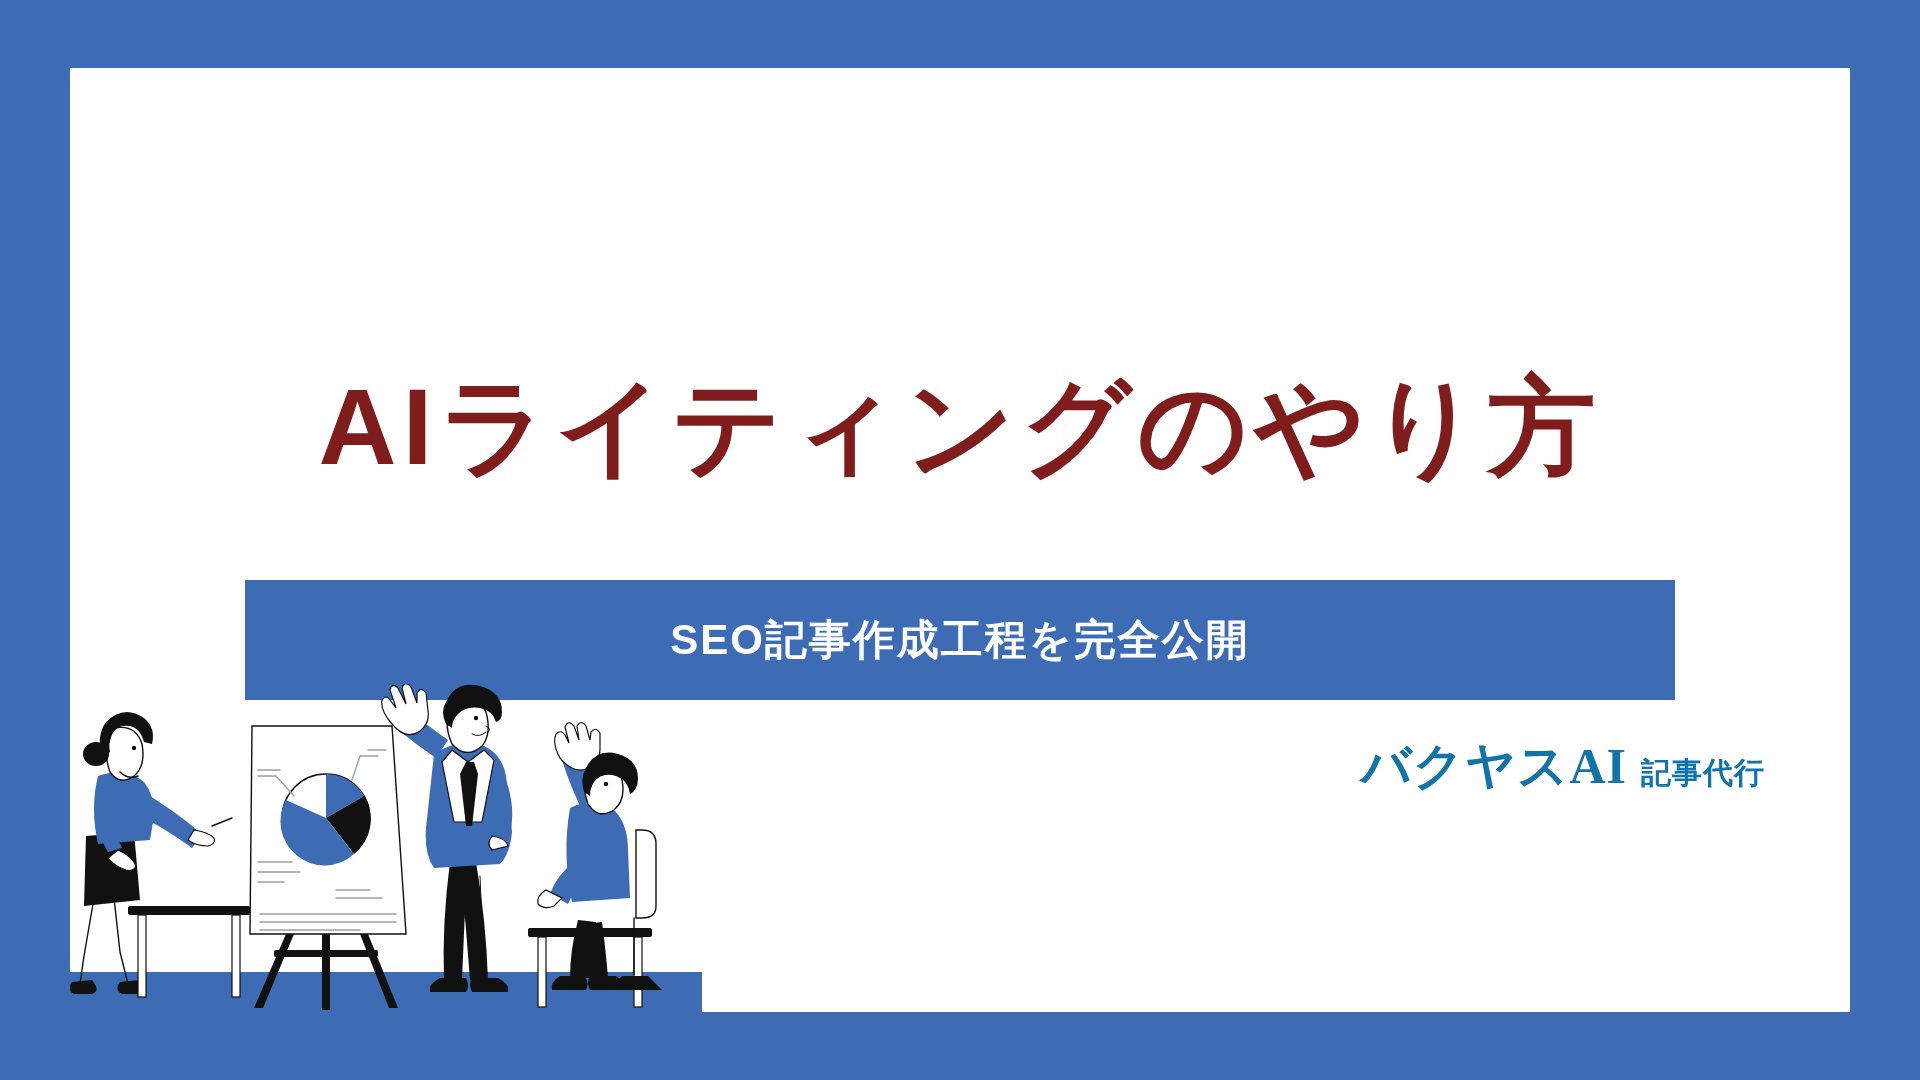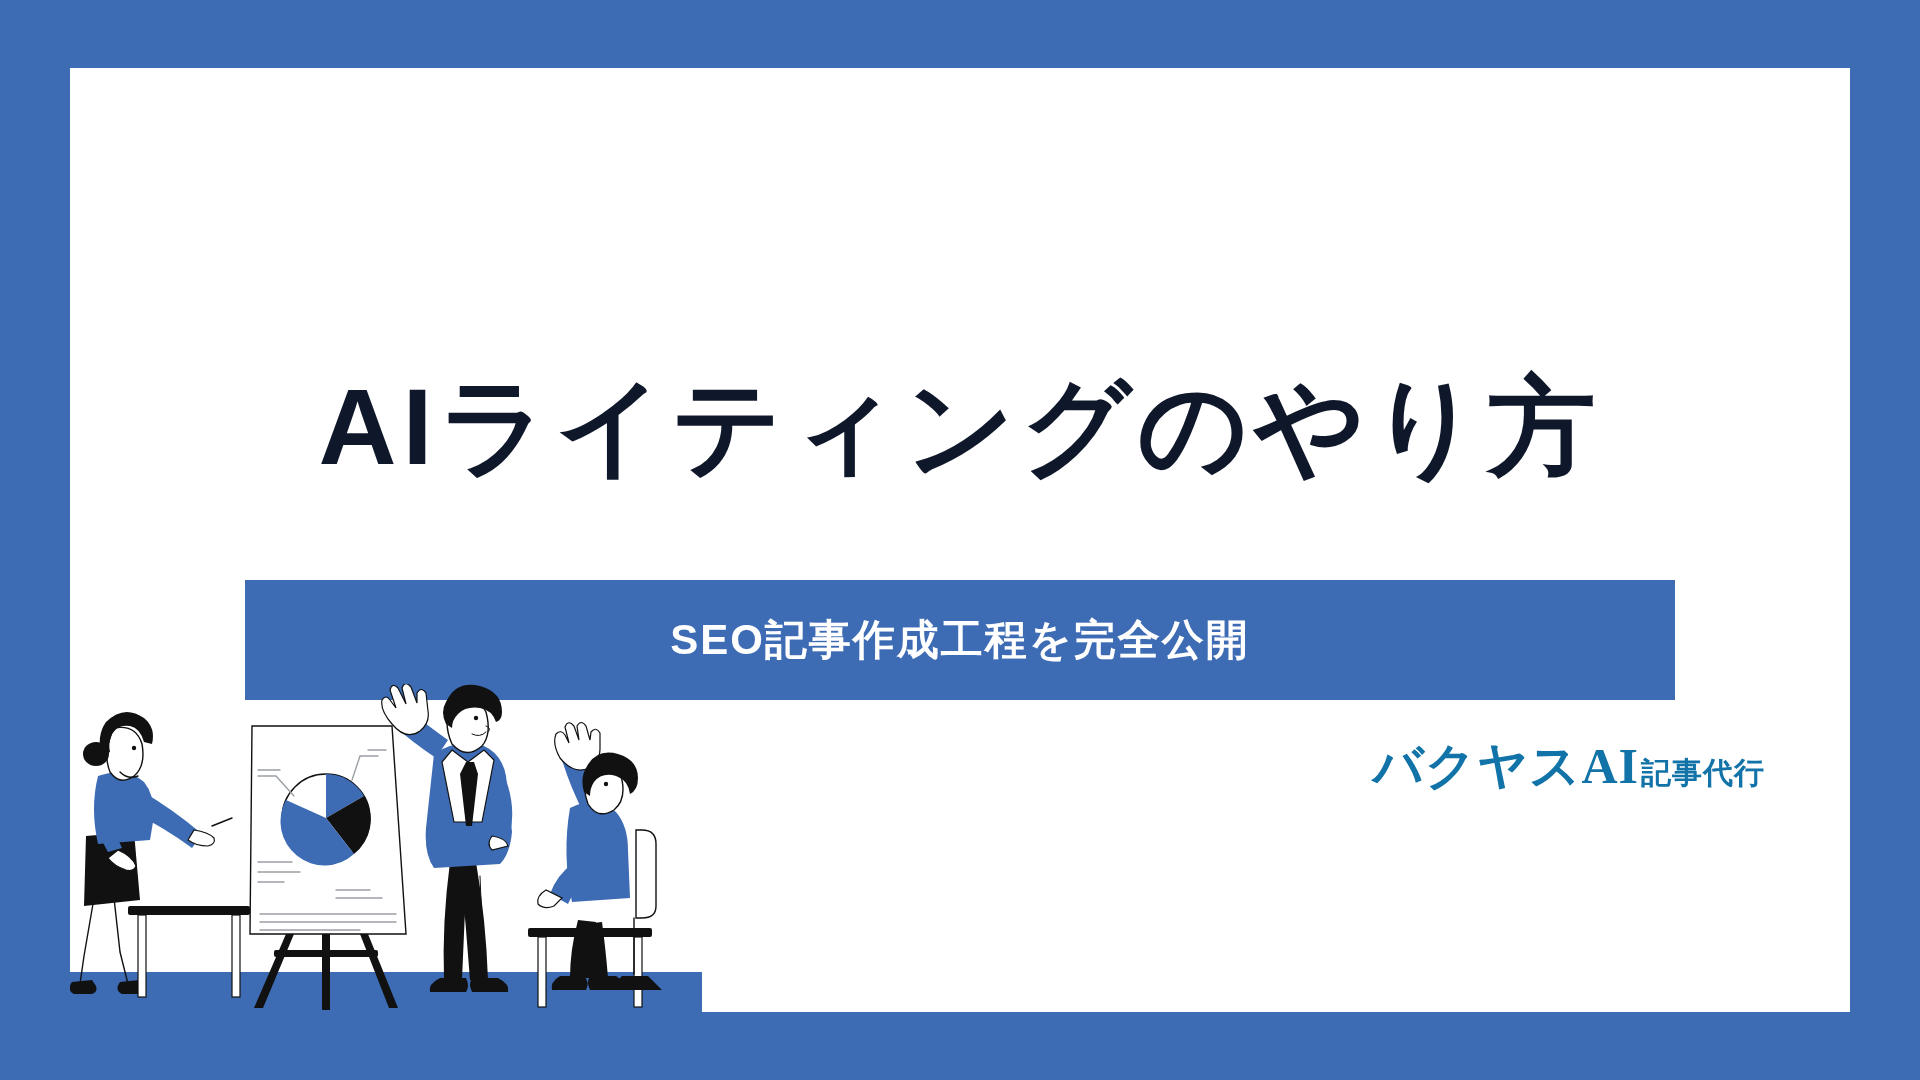--- a/index.html
+++ b/index.html
@@ -22,21 +22,21 @@
     overflow:hidden;
   }
 
   
   #title {
     position:absolute;
     left:0; right:0; top:300px;
     text-align:center;
     font-size:108px;
     font-weight:700;
-    color:#0f172a;
+    color:#7f1d1d;
     letter-spacing:6px;
     line-height:1.1;
     white-space:nowrap;
   }
 
   
   #subtitle-band {
     position:absolute;
     left:175px; top:512px;
     width:1430px; height:120px;
@@ -48,21 +48,21 @@
     font-size:42px;
     font-weight:700;
     letter-spacing:2px;
     white-space:nowrap;
   }
 
   
   #logo {
     position:absolute;
     right:85px; bottom:212px;
-    display:flex; align-items:baseline; gap:2px;
+    display:flex; align-items:baseline; gap:14px;
     color:#1273A8;
     white-space:nowrap;
   }
   #logo-main {
     font-family:"Liberation Serif","DejaVu Serif",serif;
     font-size:50px; font-weight:700; letter-spacing:1px;
   }
   #logo-sub {
     font-size:30px; font-weight:700; letter-spacing:1px;margin-top:40px;
   }

